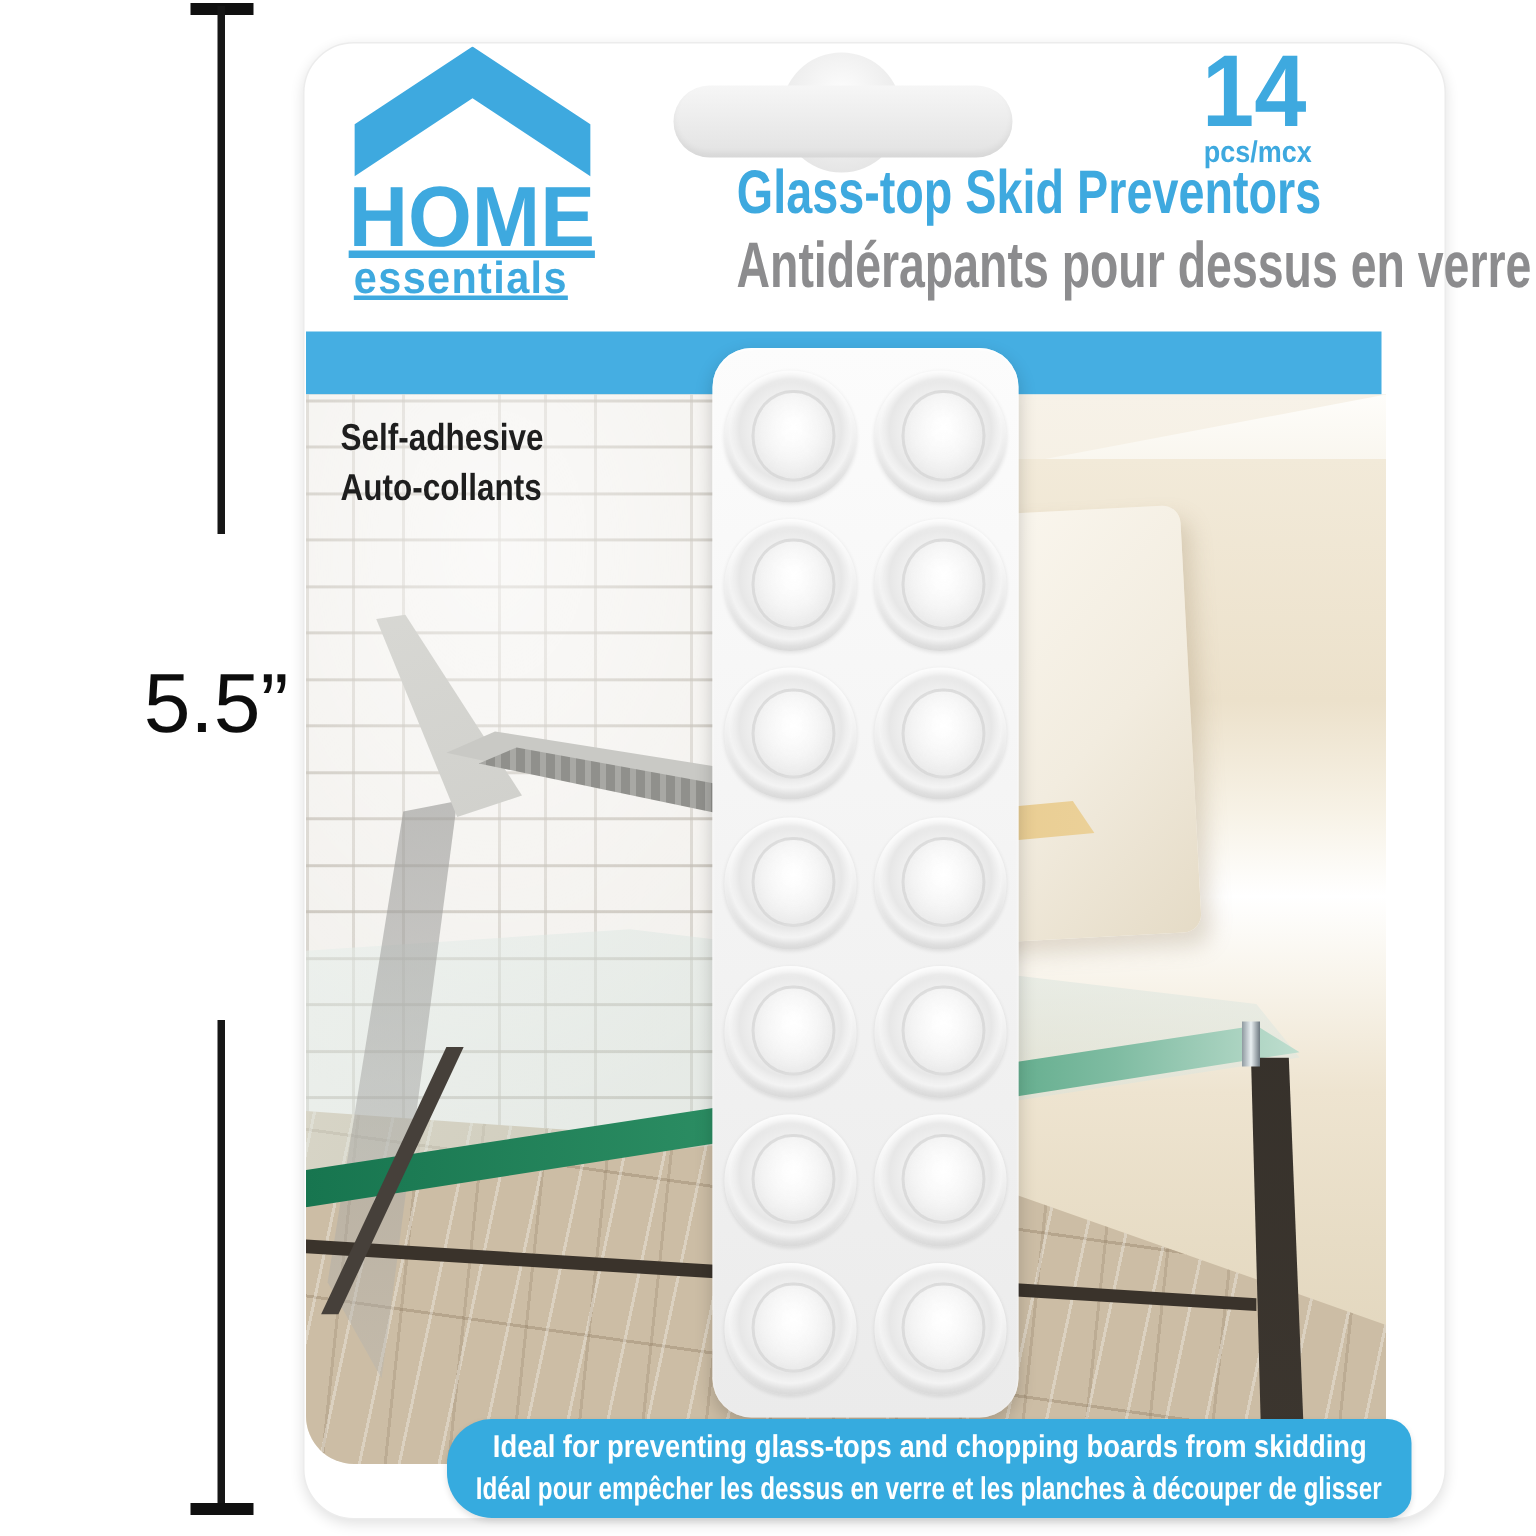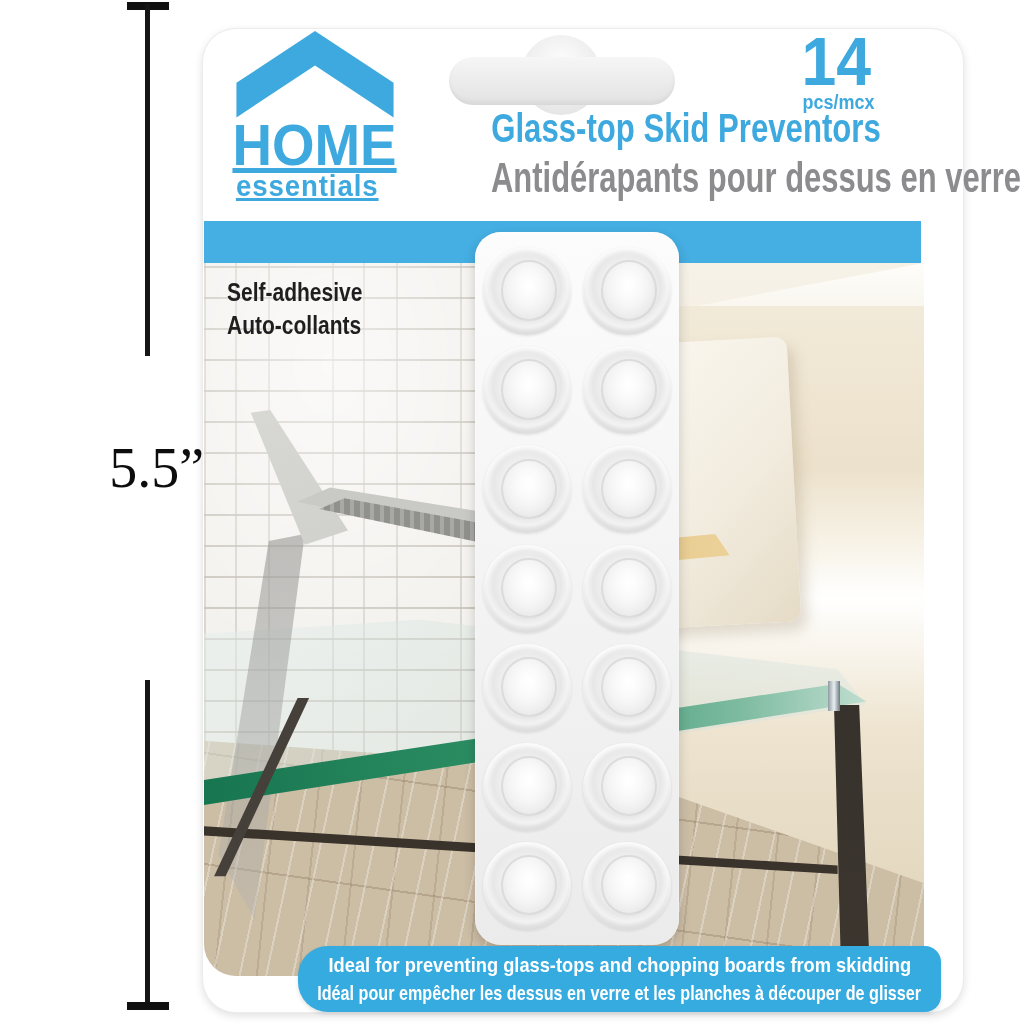--- a/index.html
+++ b/index.html
@@ -9,22 +9,22 @@
   *{margin:0;padding:0;box-sizing:border-box;}
   html,body{width:1024px;height:1024px;background:#fff;overflow:hidden;
     font-family:"Liberation Sans",sans-serif;}
   .stage{position:relative;width:1024px;height:1024px;background:#fff;}
 
   
   .dim-cap{position:absolute;left:127px;width:42px;height:8px;background:#101010;}
   .cap-top{top:2px}.cap-bottom{top:1002px}
   .dim-seg{position:absolute;left:145px;width:5px;background:#161616;}
   .seg-top{top:4px;height:352px}.seg-bottom{top:680px;height:326px}
-  .dim-label{position:absolute;left:84px;top:436px;width:120px;text-align:right;
-    font-family:Liberation Serif, serif;font-size:56px;color:#0d0d0d;}
+  .dim-label{position:absolute;left:84px;top:436px;width:120px;text-align:center;
+    font-family:Liberation Sans, sans-serif;font-size:56px;color:#0d0d0d;}
 
   
   .card{position:absolute;left:202px;top:28px;width:762px;height:985px;background:#fff;
     border:1px solid #ececec;border-radius:34px;
     box-shadow:0 3px 9px rgba(0,0,0,.12);}
 
   
   .tab-circle{position:absolute;left:318px;top:6px;width:80px;height:80px;border-radius:50%;
     background:radial-gradient(circle at 50% 35%,#fdfdfd,#ebebeb 62%,#dedede);}
   .tab-pill{position:absolute;left:246px;top:28px;width:226px;height:48px;border-radius:26px;

